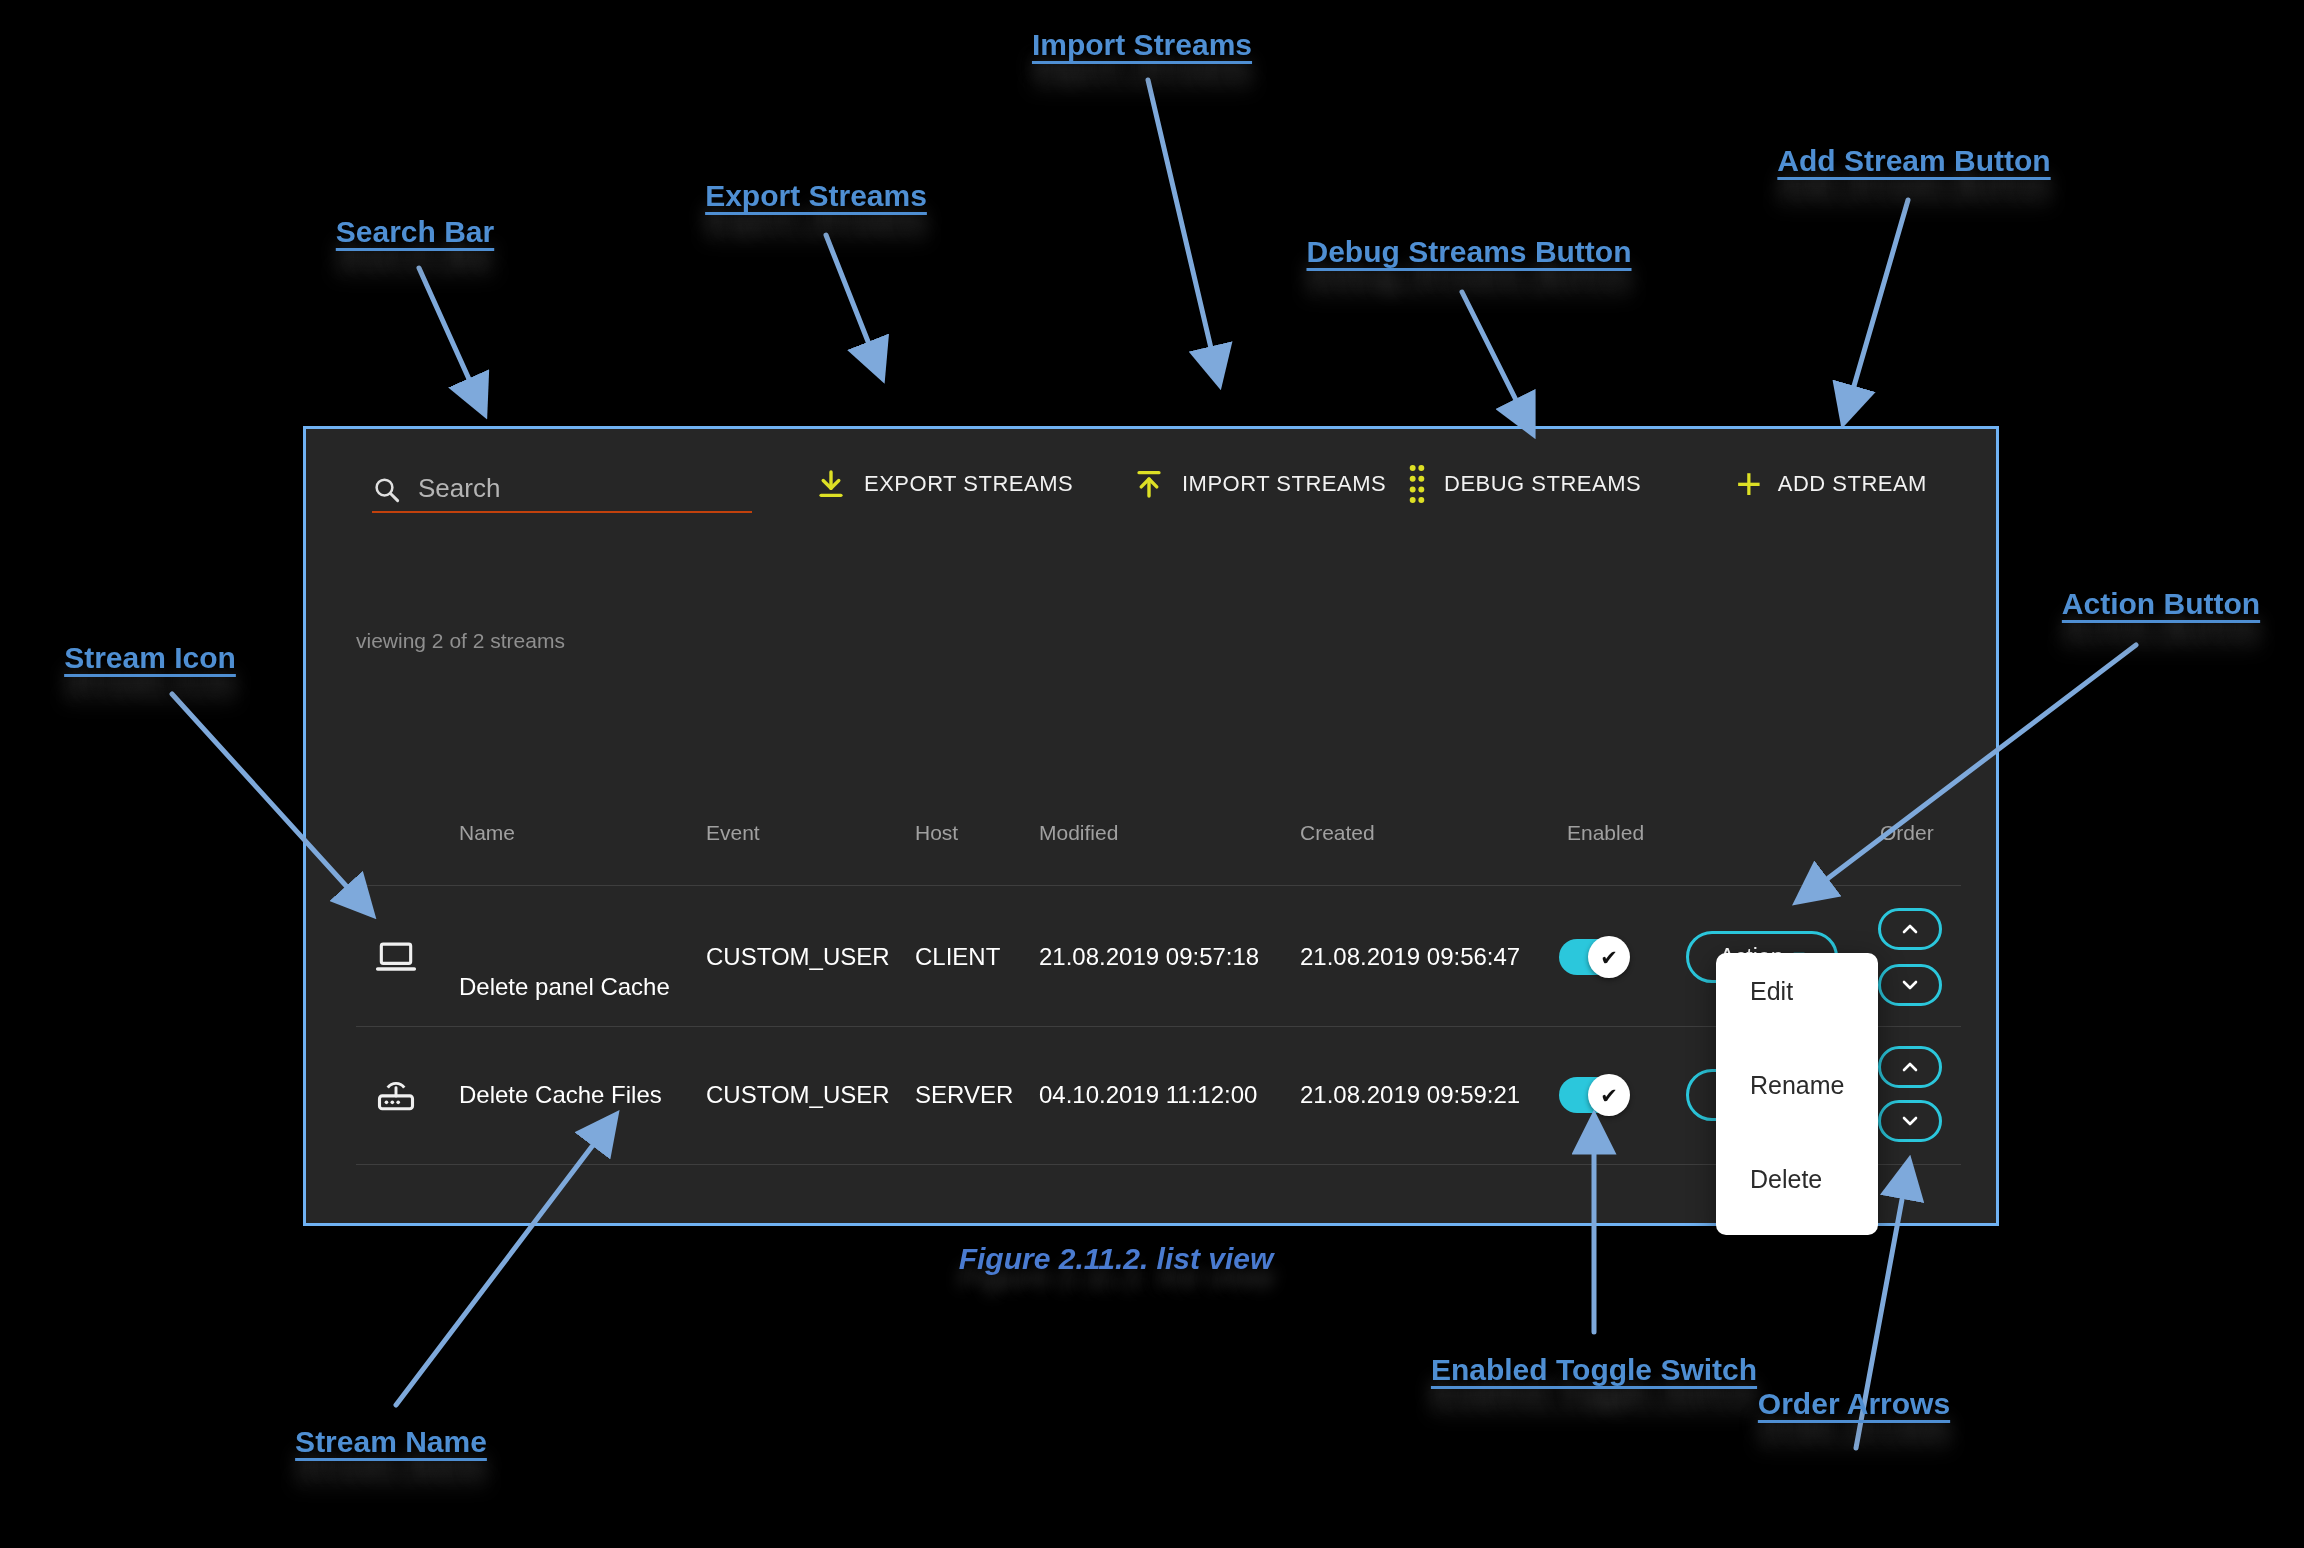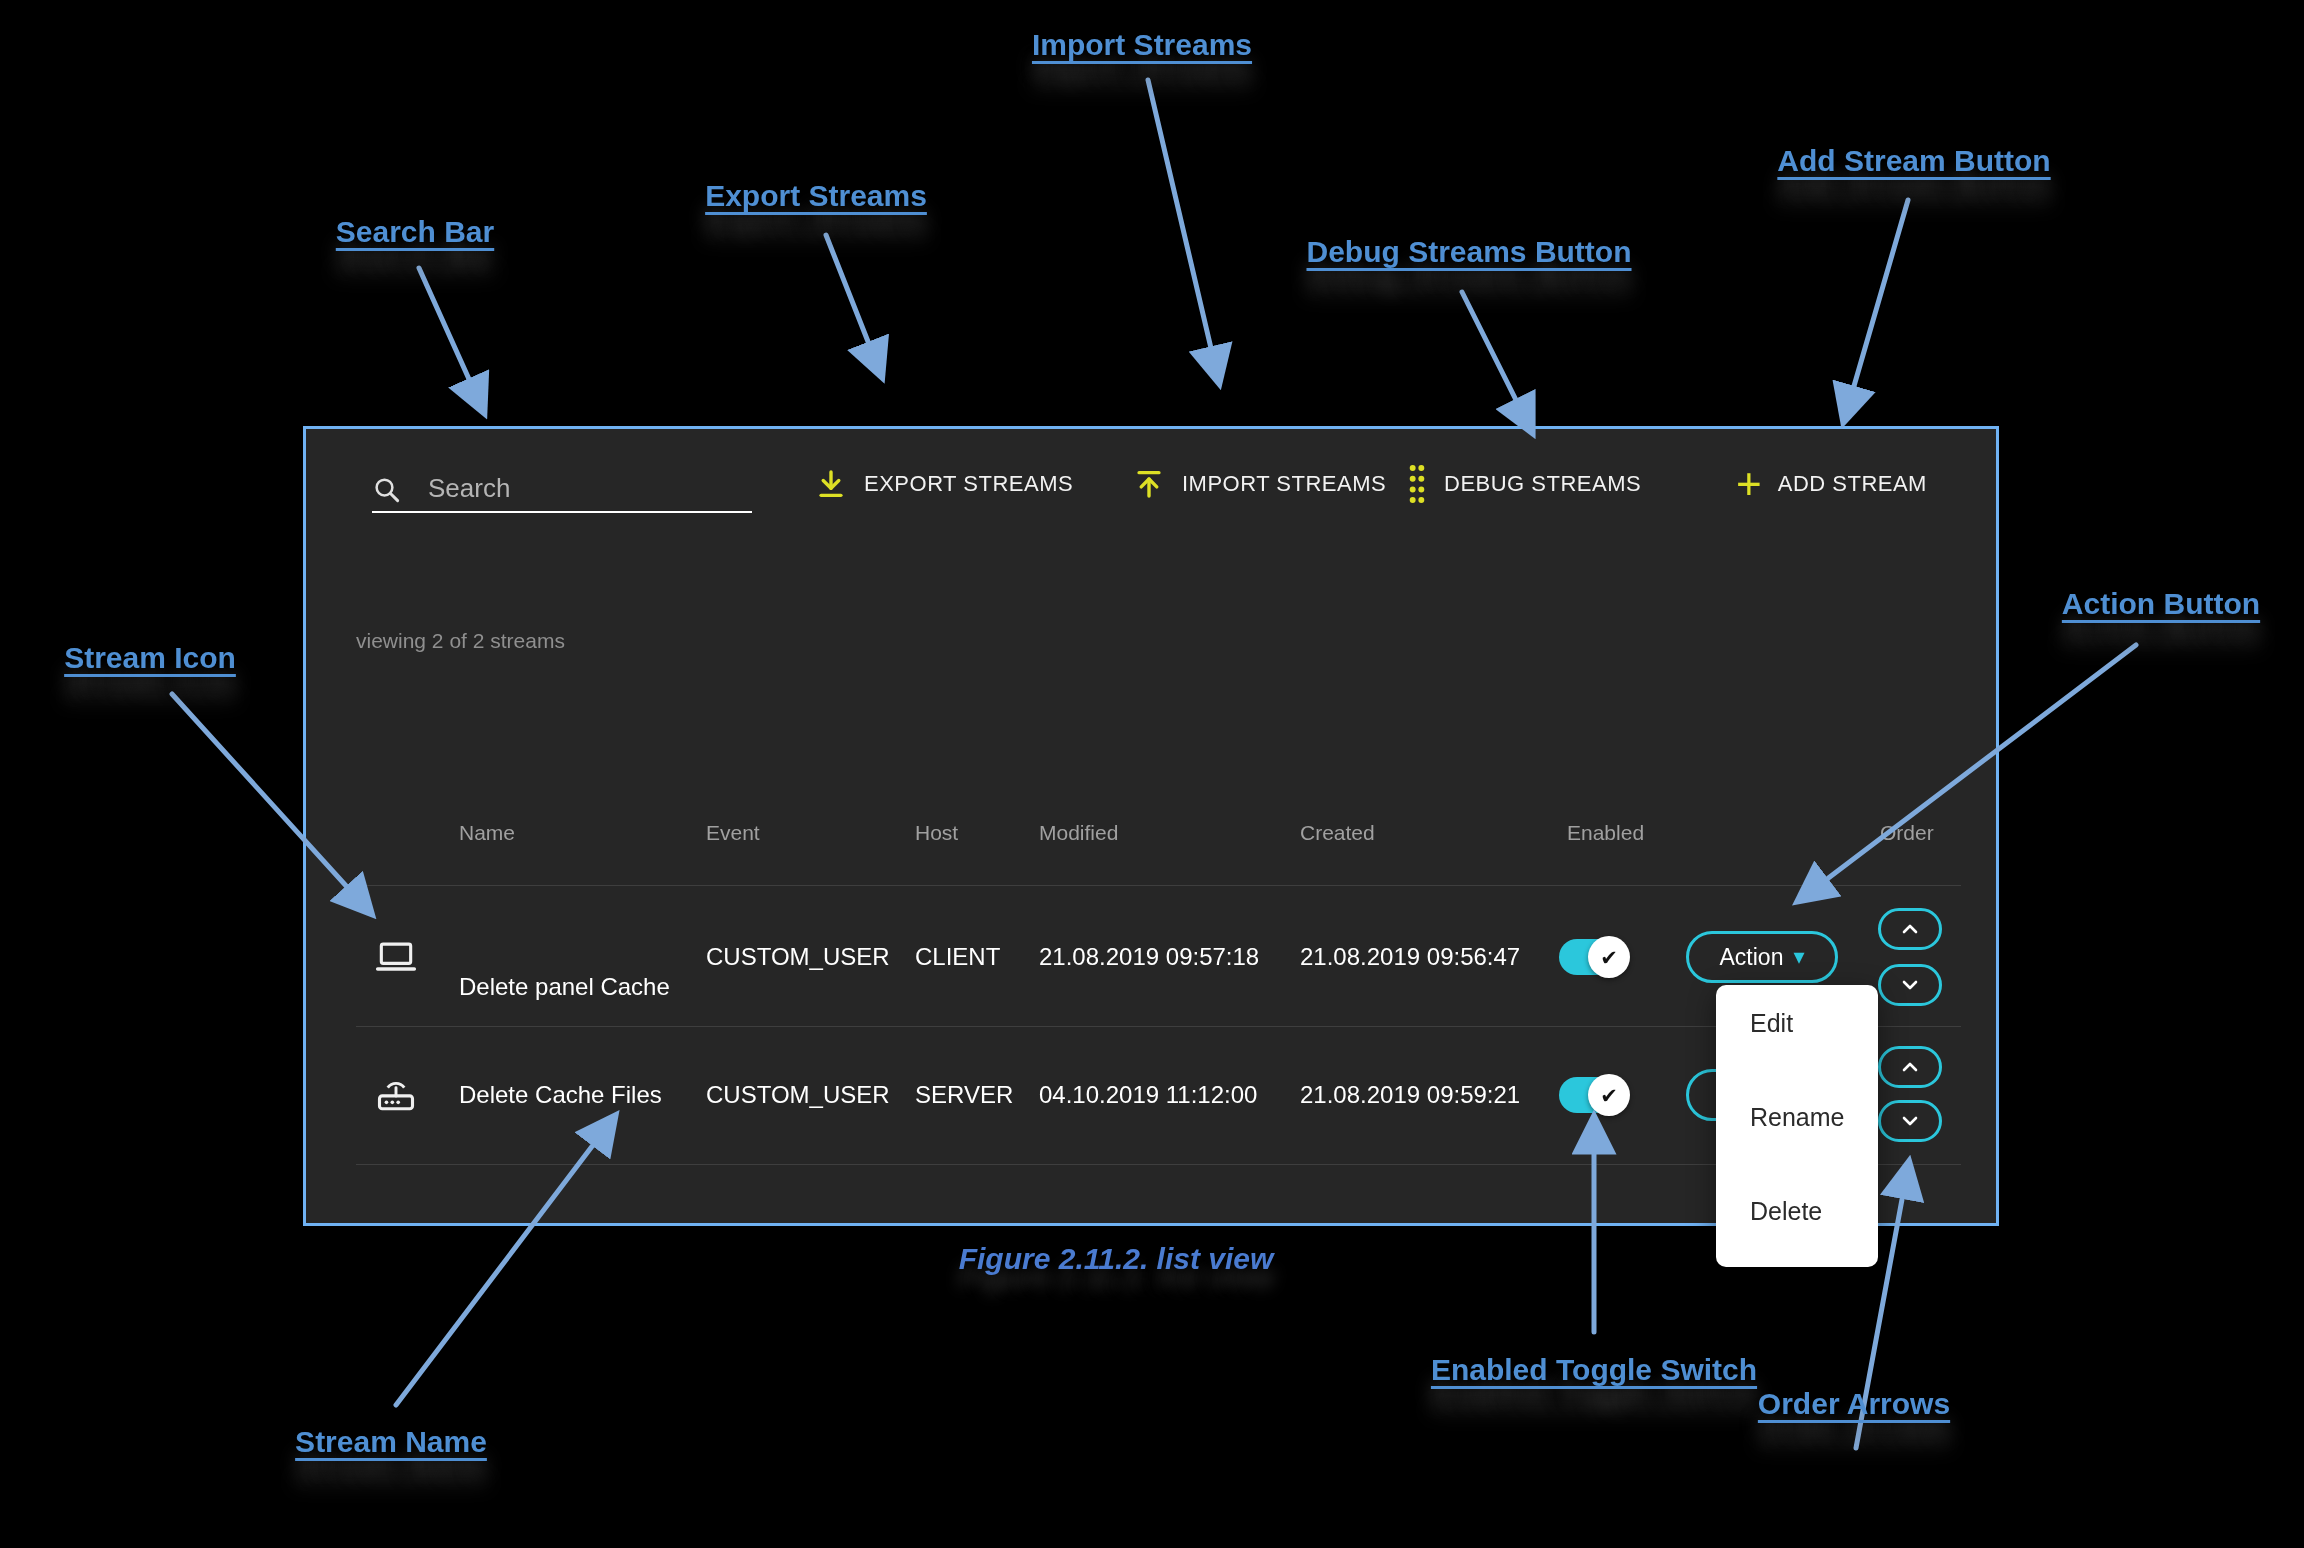--- a/index.html
+++ b/index.html
@@ -18,21 +18,21 @@
   
   .arrows{position:absolute;left:0;top:0;z-index:10;pointer-events:none;}
   .arrows line{stroke:#7ea9db;stroke-width:5;stroke-linecap:round;}
 
   
   .panel{position:absolute;left:303px;top:426px;width:1696px;height:800px;
          background:#262626;border:3px solid #70b2f3;box-sizing:border-box;
          box-shadow:0 10px 30px rgba(0,0,0,0.15);z-index:1;}
 
   .search-field{position:absolute;left:66px;top:26px;width:380px;height:58px;
-         display:flex;align-items:flex-end;gap:24px;border-bottom:2px solid #ffffff;
+         display:flex;align-items:flex-end;gap:14px;border-bottom:2px solid #c2410c;
          padding-bottom:6px;box-sizing:border-box;}
   .search-field input{flex:1;background:transparent;border:none;outline:none;
          color:#dddddd;font-size:26px;font-family:inherit;min-width:0;}
   .search-field input::placeholder{color:#b5b5b5;opacity:1;}
 
   .tb-action{position:absolute;top:26px;height:58px;display:flex;align-items:center;gap:16px;
          background:transparent;border:none;padding:0;cursor:pointer;}
   .tb-action span.tb-label{color:#f2f2f2;font-size:22px;letter-spacing:0.5px;font-family:inherit;}
   .plus{color:#dde025;font-size:44px;font-weight:400;line-height:1;}
 
@@ -53,21 +53,21 @@
   .action-btn{position:absolute;width:152px;height:52px;border:3px solid #2bc7dc;
         border-radius:27px;background:transparent;display:flex;align-items:center;
         justify-content:center;gap:10px;padding:0;cursor:pointer;box-sizing:border-box;}
   .action-btn .action-label{color:#ffffff;font-size:23px;font-family:inherit;}
   .action-btn .caret{color:#2bc7dc;font-size:22px;line-height:1;}
 
   .order-btn{position:absolute;width:64px;height:42px;border:3px solid #2bc7dc;
         border-radius:22px;background:transparent;display:flex;align-items:center;
         justify-content:center;padding:0;cursor:pointer;box-sizing:border-box;}
 
-  .dropdown{position:absolute;left:1410px;top:556px;width:162px;height:282px;
+  .dropdown{position:absolute;left:1410px;top:524px;width:162px;height:282px;
         background:#ffffff;border-radius:10px;box-shadow:0 8px 28px rgba(0,0,0,0.45);z-index:6;}
   .menu-item{position:absolute;left:34px;height:32px;color:#2b2b2b;font-size:25px;
         display:flex;align-items:center;cursor:pointer;}
 </style>
 </head>
 <body>
 
 <div class="page">
 
   <svg class="arrows" width="2304" height="1548" viewBox="0 0 2304 1548">

